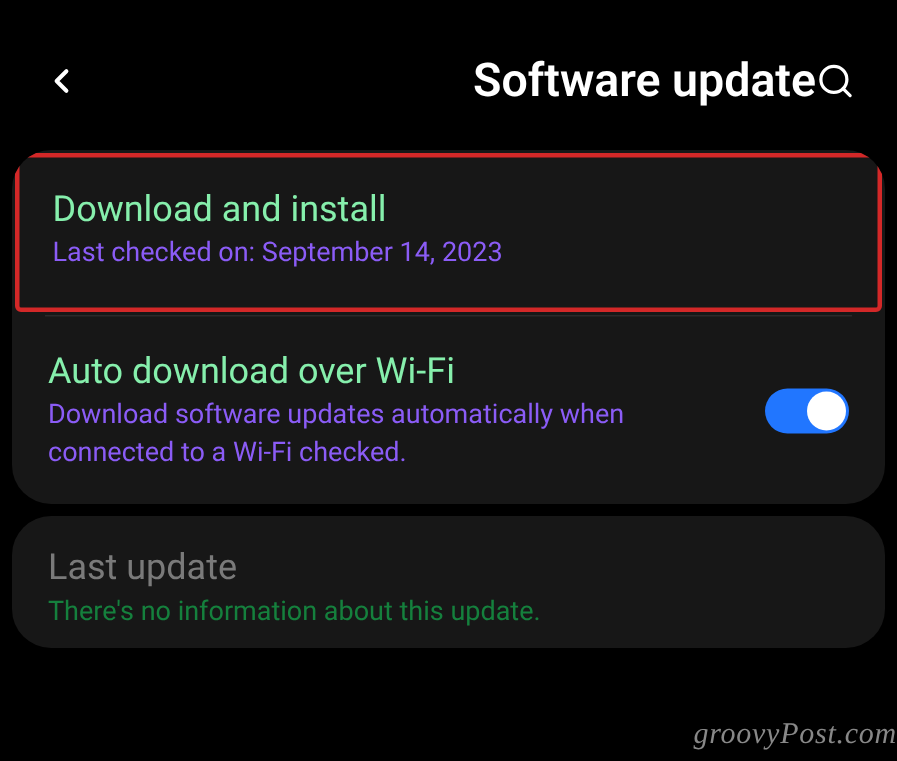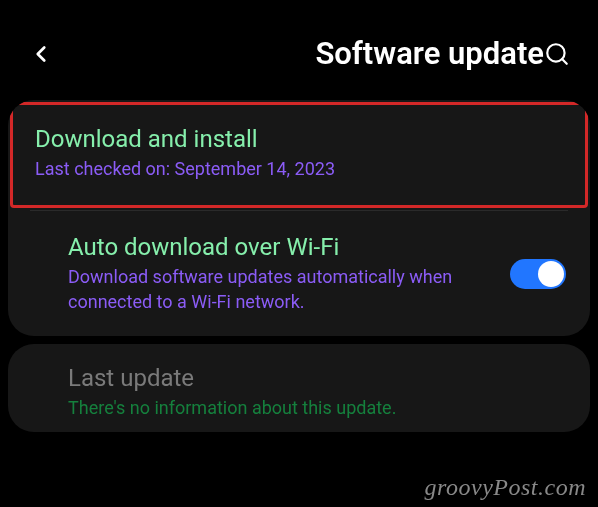--- a/index.html
+++ b/index.html
@@ -50,21 +50,20 @@
     }
     .card {
       background: #171717;
       margin: 8px 8px 6px 8px;
       border-radius: 26px;
       overflow: hidden;
     }
     .item {
       padding: 22px 24px;
       cursor: pointer;
-      margin-left: 36px;
     }
     .item-highlighted {
       border: 3px solid #d32828;
       border-radius: 4px;
       margin: 2px;
       padding: 20px 22px 24px 22px;
     }
     .item-title {
       color: #86efac;
       font-size: 24px;
@@ -114,24 +113,24 @@
     .card-dimmed .item-subtitle {
       color: #15803d;
     }
     .card-dimmed .item {
       padding-top: 20px;
       padding-bottom: 12px;
     }
     .watermark {
       position: absolute;
       bottom: 6px;
-      right: 12px;
+      right: 0;
       color: #888;
       font-family: 'Brush Script MT', cursive;
-      font-size: 24px;
+      font-size: 20px;
       font-style: italic;
       letter-spacing: 0.5px;
     }
   </style>
 </head>
 <body>
 
 <div class="header">
   <div class="back-btn">
     <svg viewBox="0 0 24 24" fill="none" stroke="currentColor" stroke-width="2.5" stroke-linecap="round" stroke-linejoin="round">
@@ -149,21 +148,21 @@
 
 <div class="card">
   <div class="item item-highlighted">
     <div class="item-title">Download and install</div>
     <div class="item-subtitle">Last checked on: September 14, 2023</div>
   </div>
   <div class="divider"></div>
   <div class="item item-with-toggle">
     <div class="item-text">
       <div class="item-title">Auto download over Wi-Fi</div>
-      <div class="item-subtitle">Download software updates automatically when connected to a Wi-Fi network.</div>
+      <div class="item-subtitle">Download software updates automatically when connected to a Wi-Fi checked.</div>
     </div>
     <div class="toggle">
       <div class="toggle-knob"></div>
     </div>
   </div>
 </div>
 
 <div class="card card-dimmed">
   <div class="item">
     <div class="item-title">Last update</div>

